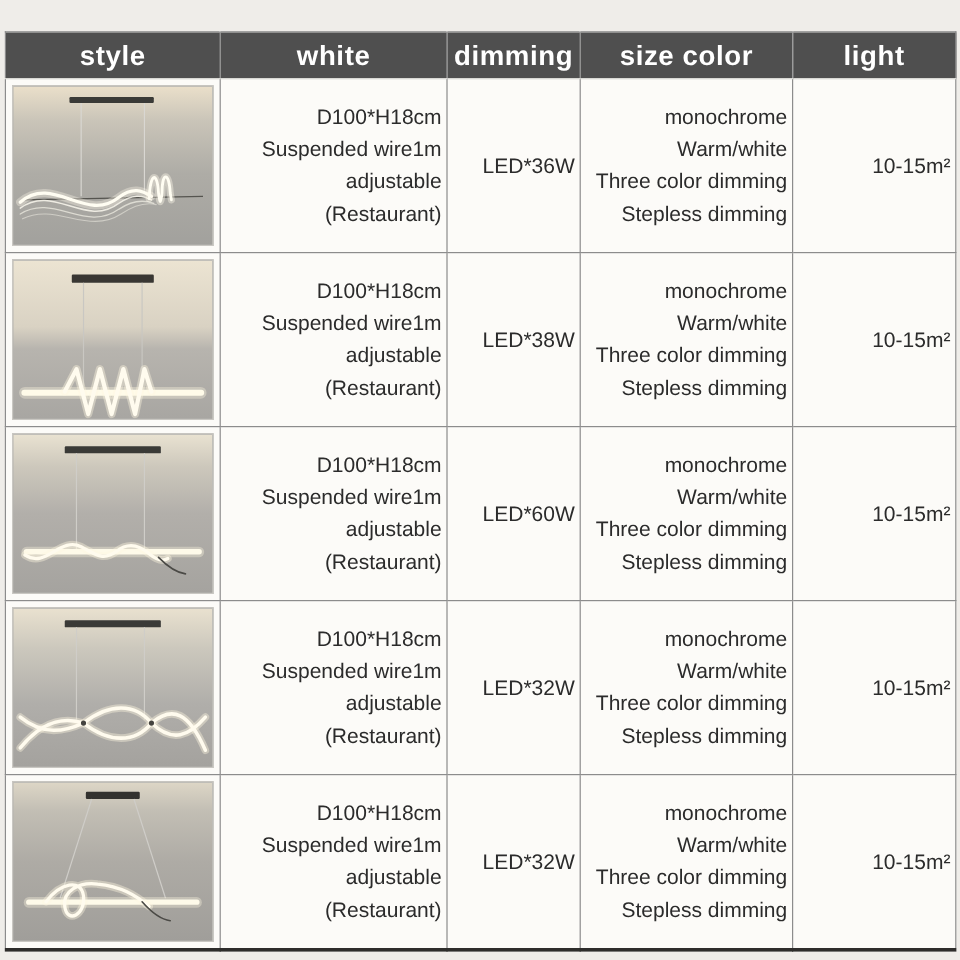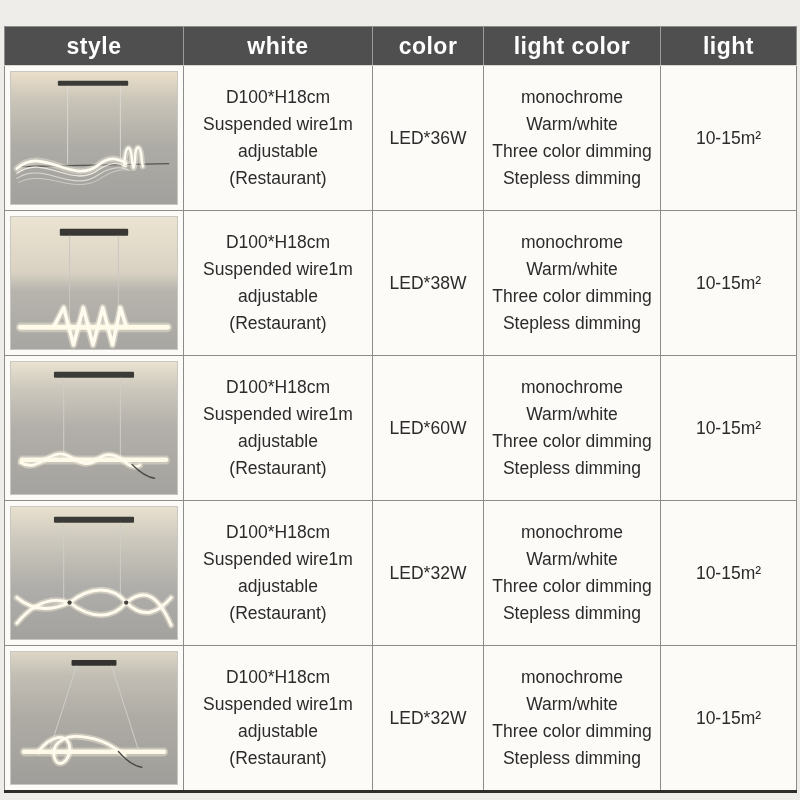--- a/index.html
+++ b/index.html
@@ -37,21 +37,21 @@
     vertical-align: middle;
     border-left: 1px solid #9b9b9b;
     border-bottom: 1px solid #d8d8d4;
     padding: 0;
     letter-spacing: 0.5px;
   }
   table.spec th:first-child { border-left: none; }
   table.spec td {
     border: 1px solid #8c8c8c;
     vertical-align: middle;
-    text-align: center;
+    text-align: right;
     color: #2b2b2b;
     font-size: 17.5px;
     padding: 0 4px;
     background: #fcfbf8;
   }
   table.spec tr.product-row { height: 144px; }
   .multiline {
     white-space: pre-line;
     line-height: 27px;
   }
@@ -76,22 +76,22 @@
       <col style="width:179px">
         <col style="width:189px">
         <col style="width:111px">
         <col style="width:177px">
         <col style="width:136px">
     </colgroup>
     <thead>
       <tr>
         <th>style</th>
         <th>white</th>
-        <th>color</th>
-        <th>light color</th>
+        <th>dimming</th>
+        <th>size color</th>
         <th>light</th>
       </tr>
     </thead>
     <tbody>
 
       <tr class="product-row">
         <td class="photo-cell">
           <div class="photo">
             <svg viewBox="0 0 170 134" preserveAspectRatio="none">
               <defs>

